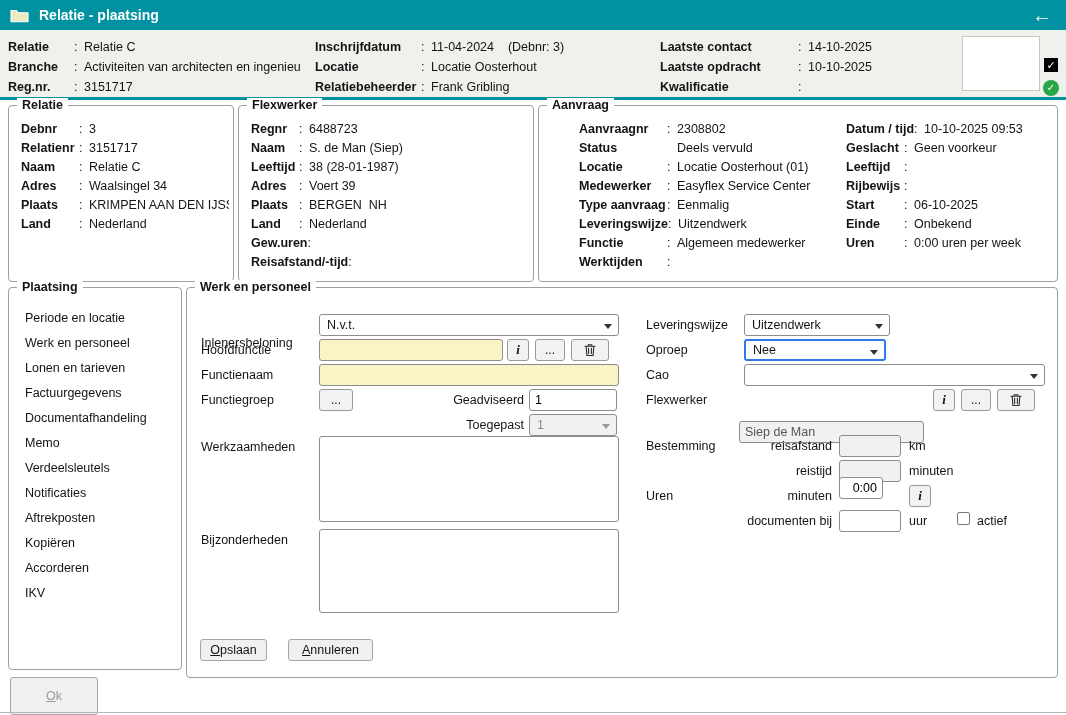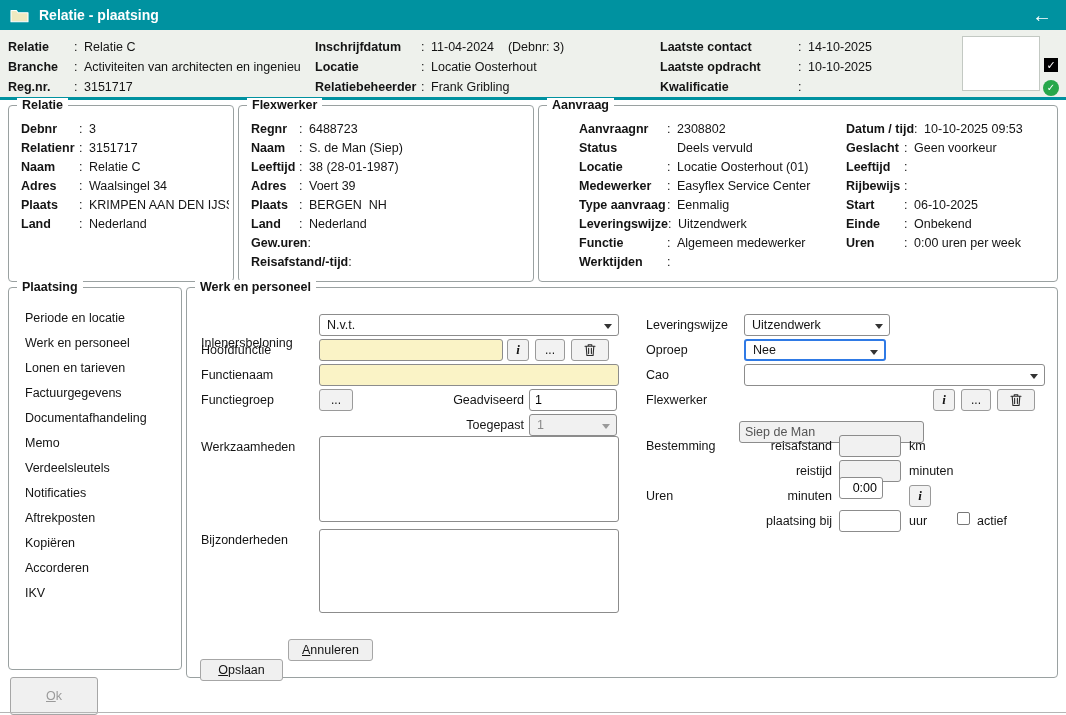--- a/index.html
+++ b/index.html
@@ -303,30 +303,30 @@
     <span class="sub" style="left:545px;top:176px;width:100px">reistijd</span>
     <input class="inp disabled num" style="left: 652px; top: 172px; width: 62px;" disabled="">
     <span class="unit" style="left:722px;top:176px">minuten</span>
 
     <span class="flabel" style="left:459px;top:201px">Uren</span>
     <span class="sub" style="left:545px;top:201px;width:100px">minuten</span>
     <input class="inp num" style="left: 652px; top: 189px; width: 44px;" value="0:00">
     <div class="sqbtn" style="left:722px;top:197px;width:22px">
         <span class="info-glyph">i</span>
       </div>
-    <span class="sub" style="left:545px;top:226px;width:100px">plaatsing bij</span>
+    <span class="sub" style="left:545px;top:226px;width:100px">documenten bij</span>
     <input class="inp num" style="left: 652px; top: 222px; width: 62px;" value="">
     <span class="unit" style="left:722px;top:226px">uur</span>
     <span class="cb" style="left:770px;top:224px"></span>
     <span class="unit" style="left:790px;top:226px">actief</span>
 
     <span class="flabel" style="left:14px;top:245px">Bijzonderheden</span>
     <textarea class="ta" style="left: 132px; top: 241px; width: 300px; height: 84px;"></textarea>
 
-    <div class="btn" style="left:13px;top:371px;width:83px;height:22px">
+    <div class="btn" style="left:13px;top:351px;width:67px;height:22px">
         <span class="ak">Opslaan</span>
       </div>
     <div class="btn" style="left:101px;top:351px;width:85px;height:22px">
         <span class="ak">Annuleren</span>
       </div>
   </div>
 
   <div class="btn ok-btn">
       <span class="ak">Ok</span>
     </div>

